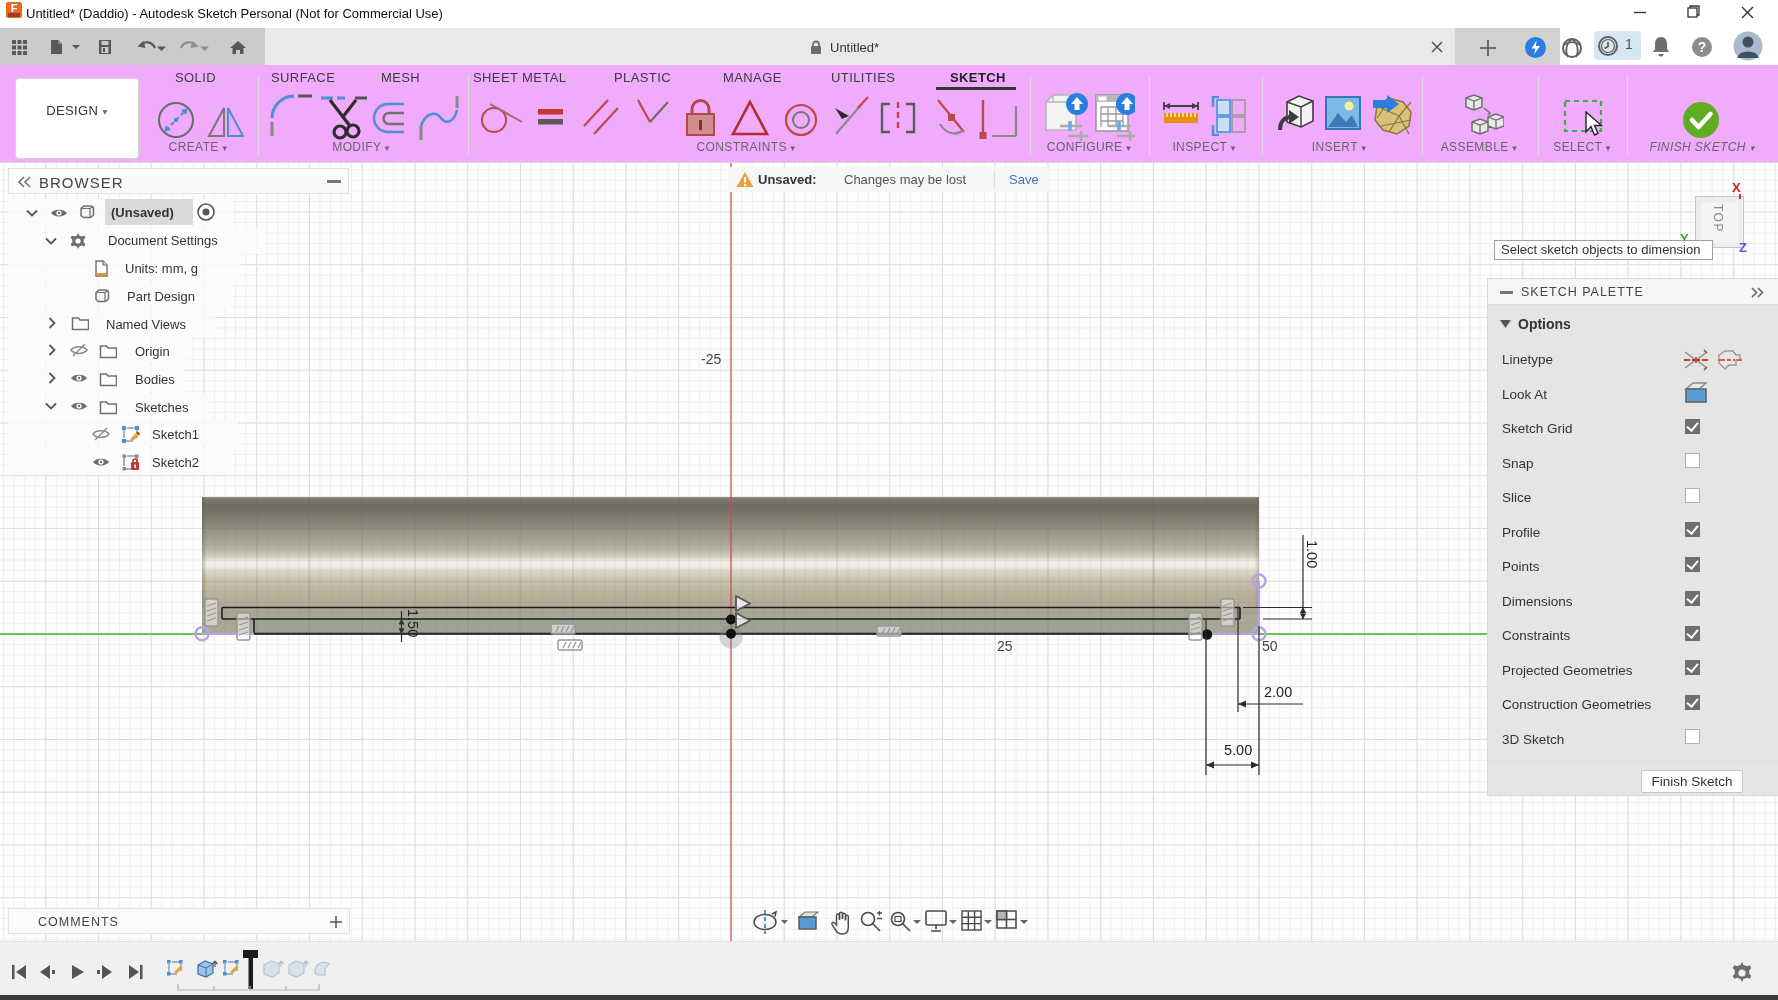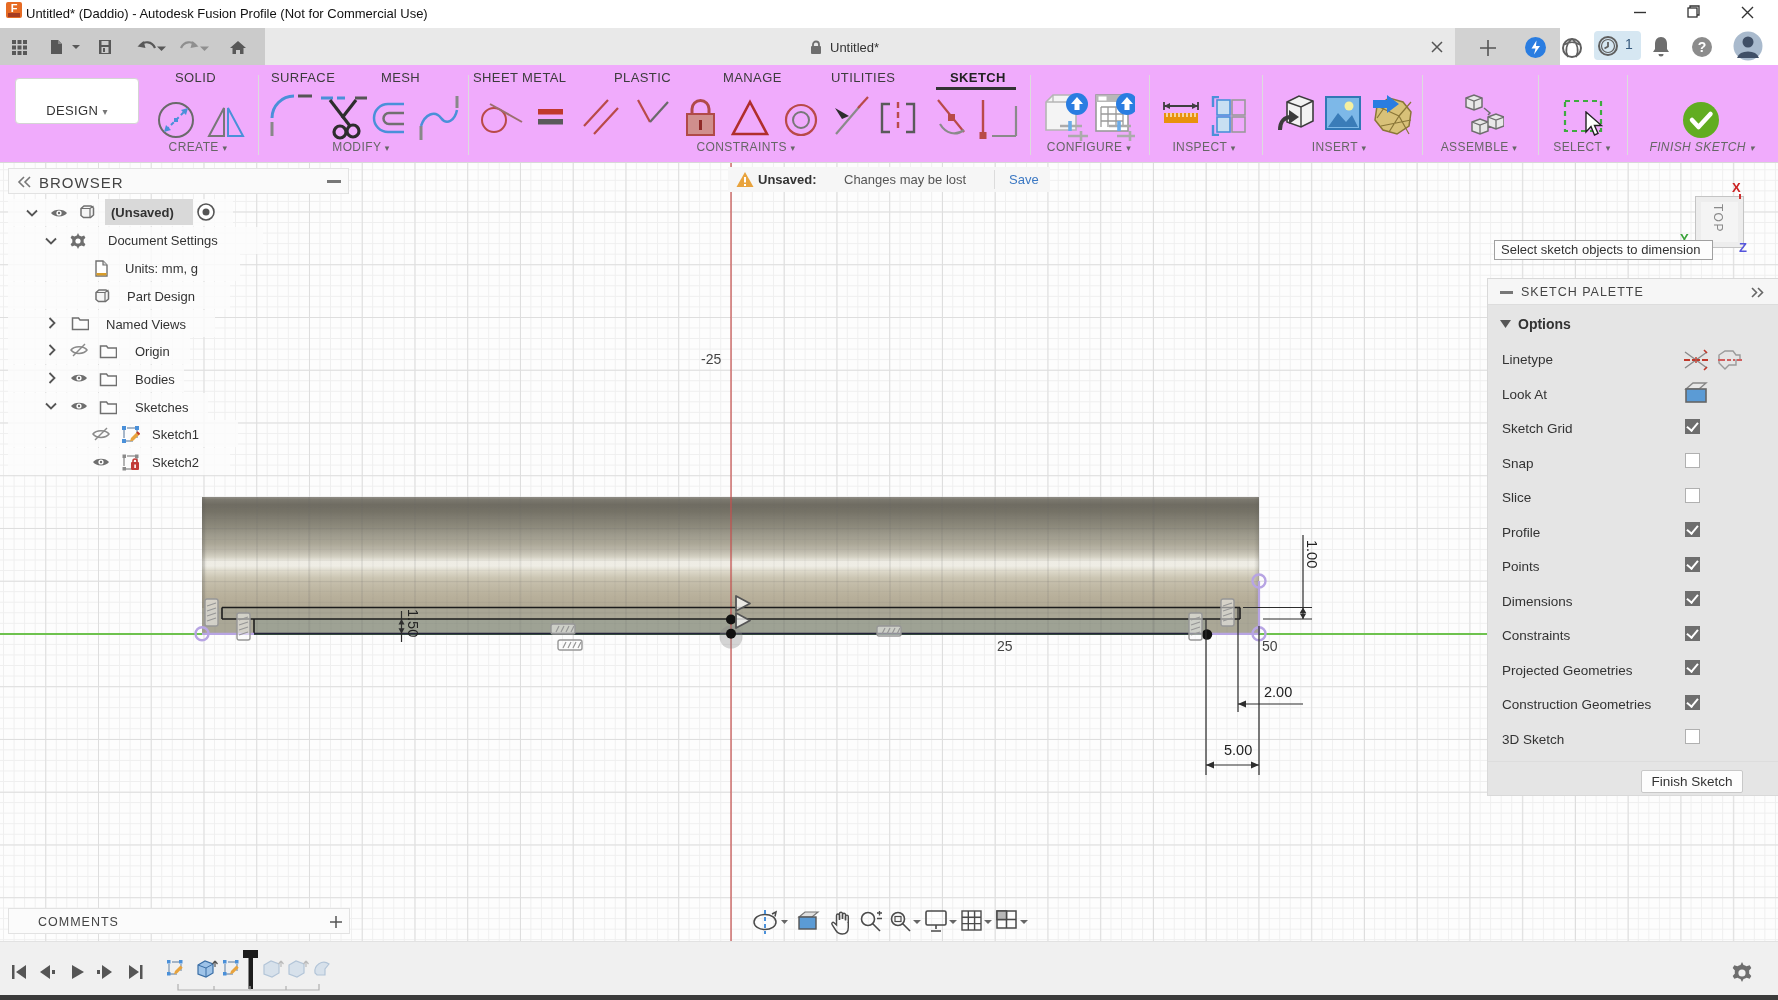--- a/index.html
+++ b/index.html
@@ -34,21 +34,21 @@
 .palrow { position:absolute; left:14px; font-size:13.5px; color:#333; }
 </style>
 </head>
 <body>
 
 <div class="abs" id="titlebar">
   <div class="abs" style="left:6px; top:2px; width:16px; height:16px; background:#e66b24; border-radius:2px;">
     <div style="color:#fff; font-weight:bold; font-size:11px; text-align:center; line-height:13px;">F</div>
     <div style="position:absolute; left:2px; bottom:1.5px; width:12px; height:3.5px; background:#a63b20;"></div>
   </div>
-  <div class="abs" style="left:26px; top:6px; font-size:13px; color:#111;">Untitled* (Daddio) - Autodesk Fusion Profile (Not for Commercial Use)</div>
+  <div class="abs" style="left:26px; top:6px; font-size:13px; color:#111;">Untitled* (Daddio) - Autodesk Sketch Personal (Not for Commercial Use)</div>
   <svg class="abs" style="left:1630px; top:0;" width="130" height="26" viewBox="0 0 130 26">
     <line x1="4" y1="12.5" x2="16" y2="12.5" stroke="#333" stroke-width="1.4"></line>
     <rect x="58" y="8" width="9" height="9" fill="none" stroke="#333" stroke-width="1.3"></rect>
     <path d="M60 8 v-2 h9 v9 h-2" fill="none" stroke="#333" stroke-width="1.3"></path>
     <path d="M112 7 l11 11 M123 7 l-11 11" stroke="#333" stroke-width="1.4"></path>
   </svg>
 </div>
 
 <div class="abs" id="appbar">
   <div class="abs" id="appbar-left"></div>
@@ -131,21 +131,21 @@
   <div class="rtab" style="left:175px;">SOLID</div>
   <div class="rtab" style="left:271px;">SURFACE</div>
   <div class="rtab" style="left:381px;">MESH</div>
   <div class="rtab" style="left:473px;">SHEET METAL</div>
   <div class="rtab" style="left:614px;">PLASTIC</div>
   <div class="rtab" style="left:723px;">MANAGE</div>
   <div class="rtab" style="left:831px;">UTILITIES</div>
   <div class="rtab" style="left:950px; font-weight:bold; color:#222;">SKETCH</div>
   <div class="abs" style="left:936px; top:22px; width:80px; height:3px; background:#333;"></div>
 
-  <div class="abs" style="left:15px; top:13px; width:124px; height:46px; background:#fff; border:1px solid #d4d4d4; border-radius:4px;">
+  <div class="abs" style="left:15px; top:13px; width:124px; height:81px; background:#fff; border:1px solid #d4d4d4; border-radius:4px;">
     <div style="text-align:center; margin-top:24px; font-size:13px; color:#333; letter-spacing:0.4px;">DESIGN <span style="color:#777; font-size:10px;">▾</span></div>
   </div>
 
   <div class="glabel" style="left:198px;">CREATE <span style="font-size:9px;">▾</span></div>
   <div class="glabel" style="left:361px;">MODIFY <span style="font-size:9px;">▾</span></div>
   <div class="glabel" style="left:746px;">CONSTRAINTS <span style="font-size:9px;">▾</span></div>
   <div class="glabel" style="left:1089px;">CONFIGURE <span style="font-size:9px;">▾</span></div>
   <div class="glabel" style="left:1204px;">INSPECT <span style="font-size:9px;">▾</span></div>
   <div class="glabel" style="left:1339px;">INSERT <span style="font-size:9px;">▾</span></div>
   <div class="glabel" style="left:1479px;">ASSEMBLE <span style="font-size:9px;">▾</span></div>

